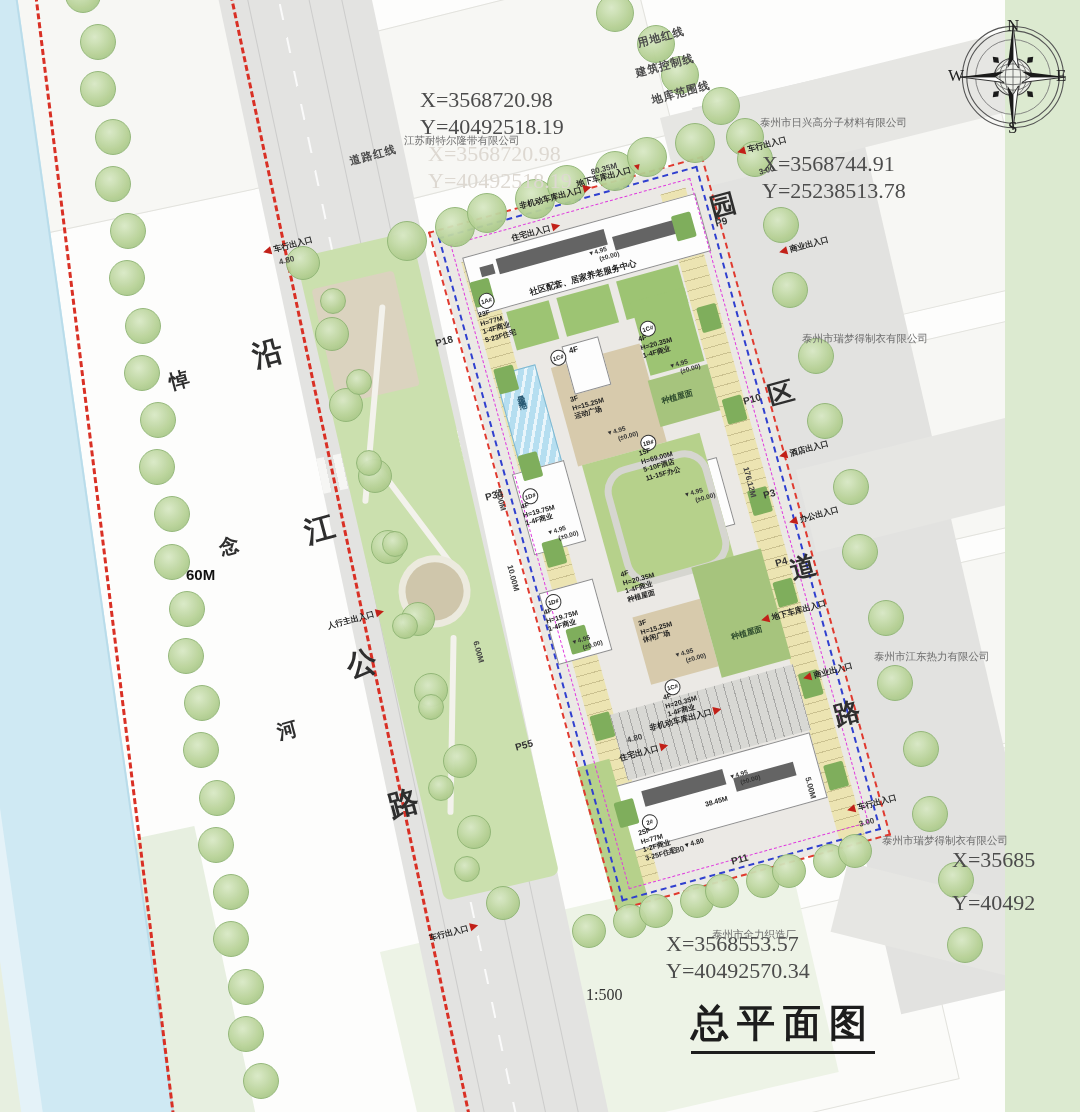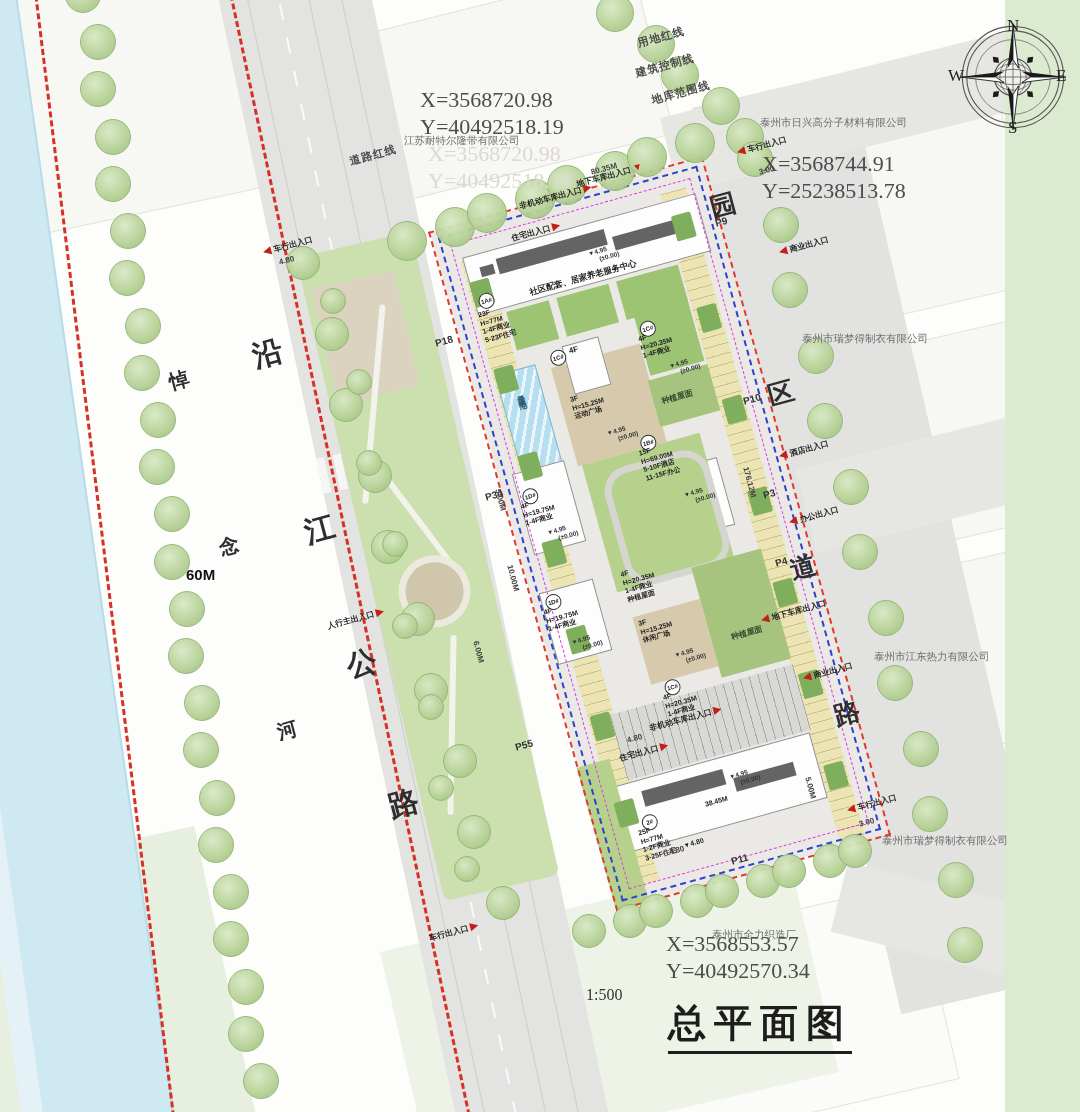--- a/index.html
+++ b/index.html
@@ -313,21 +313,21 @@
         <polygon points="50,24 53,28 50,32 47,28" fill="#1a1a1a" transform="rotate(315 50 50)"></polygon>
       </g>
     </svg>
   </div>
   <div class="abs cletter" style="left:1007px;top:16px;">N</div>
   <div class="abs cletter" style="left:1056px;top:66px;">E</div>
   <div class="abs cletter" style="left:1008px;top:118px;">S</div>
   <div class="abs cletter" style="left:948px;top:66px;">W</div>
 
   <div class="abs" id="scale" style="left:586px;top:986px;">1:500</div>
-  <div class="abs" id="title" style="left:668px;top:998px;">总平面图</div>
+  <div class="abs" id="title" style="left:691px;top:998px;">总平面图</div>
 
   <div id="gen"></div>
 <div class="tree" style="left: 65px; top: -23px; width: 34px; height: 34px;"></div>
     <div class="tree" style="left: 80.3913px; top: 24.2174px; width: 34px; height: 34px;"></div>
     <div class="tree" style="left: 79.7826px; top: 71.4348px; width: 34px; height: 34px;"></div>
     <div class="tree" style="left: 95.1739px; top: 118.652px; width: 34px; height: 34px;"></div>
     <div class="tree" style="left: 94.5652px; top: 165.87px; width: 34px; height: 34px;"></div>
     <div class="tree" style="left: 109.957px; top: 213.087px; width: 34px; height: 34px;"></div>
     <div class="tree" style="left: 109.348px; top: 260.304px; width: 34px; height: 34px;"></div>
     <div class="tree" style="left: 124.739px; top: 307.522px; width: 34px; height: 34px;"></div>
@@ -425,20 +425,24 @@
       <div>Y=40492518.19</div>
     </div>
     <div class="abs coord " style="left: 762px; top: 150px; color: rgb(76, 76, 76);">
       <div>X=3568744.91</div>
       <div>Y=25238513.78</div>
     </div>
     <div class="abs coord " style="left: 666px; top: 930px; color: rgb(76, 76, 76);">
       <div>X=3568553.57</div>
       <div>Y=40492570.34</div>
     </div>
+    <div class="abs coord " style="left: 952px; top: 846px; color: rgb(76, 76, 76);">
+      <div style="margin-bottom: 16px;">X=35685</div>
+      <div>Y=40492</div>
+    </div>
     <div class="abs company" style="left: 404px; top: 134px;">江苏耐特尔隆带有限公司</div>
     <div class="abs company" style="left: 760px; top: 116px;">泰州市日兴高分子材料有限公司</div>
     <div class="abs company" style="left: 802px; top: 332px;">泰州市瑞梦得制衣有限公司</div>
     <div class="abs company" style="left: 874px; top: 650px;">泰州市江东热力有限公司</div>
     <div class="abs company" style="left: 882px; top: 834px;">泰州市瑞梦得制衣有限公司</div>
     <div class="abs company" style="left: 712px; top: 928px;">泰州市全力织造厂</div>
     <div class="lbl plabel" style="left: 434px; top: 338px; transform: rotate(-15deg);">P18</div>
     <div class="lbl plabel" style="left: 484px; top: 492px; transform: rotate(-15deg);">P34</div>
     <div class="lbl plabel" style="left: 514px; top: 742px; transform: rotate(-15deg);">P55</div>
     <div class="lbl plabel" style="left: 714px; top: 218px; transform: rotate(-15deg);">P9</div>

